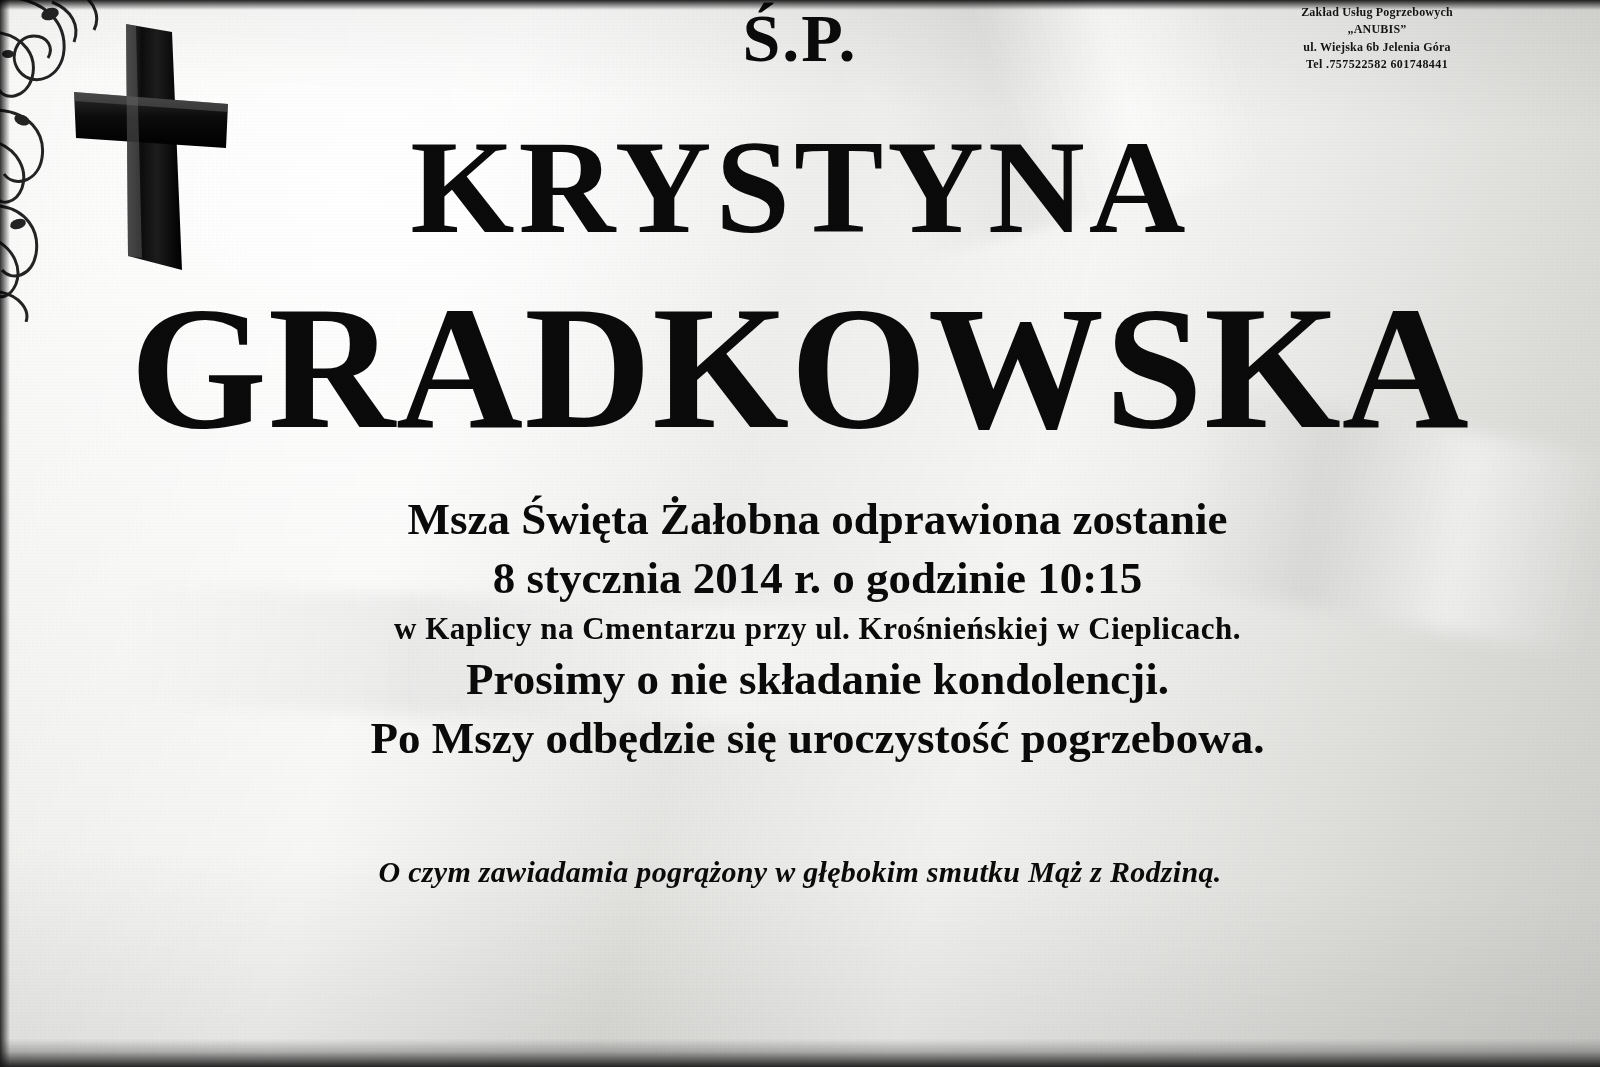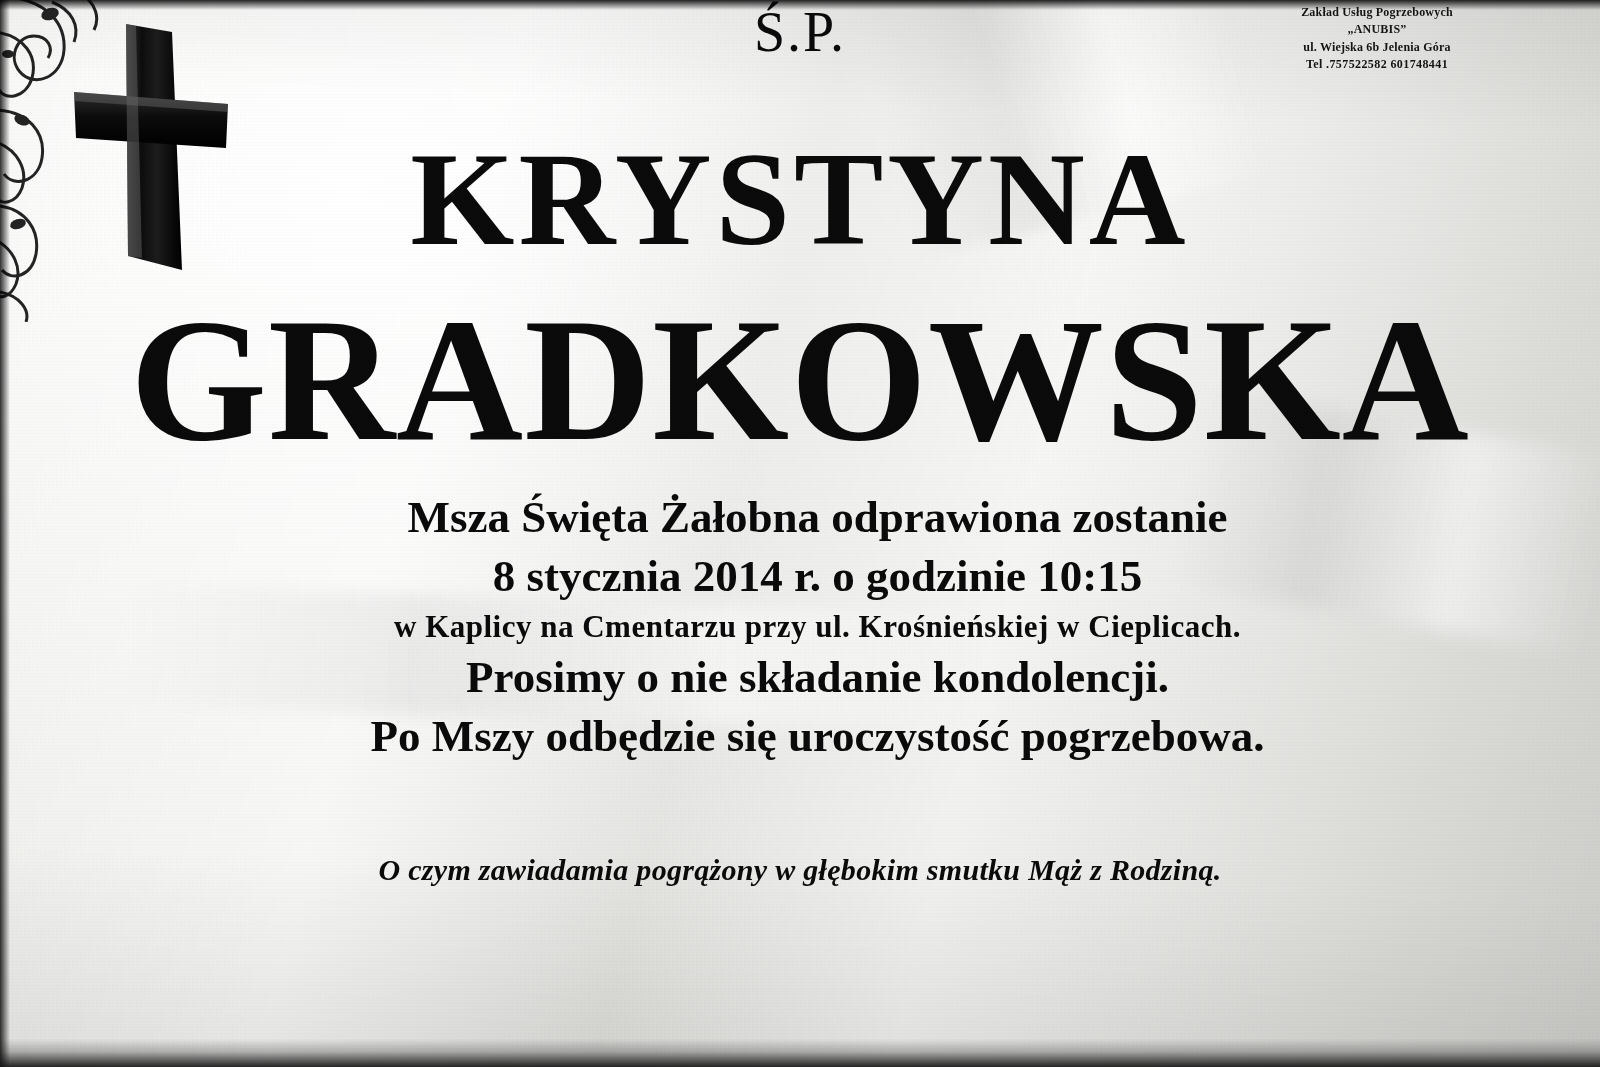--- a/index.html
+++ b/index.html
@@ -101,28 +101,28 @@
   .content {
     position: absolute;
     left: 0;
     top: 0;
     width: 1600px;
     text-align: center;
   }
 
   .sp {
     margin-top: 4px;
-    font-size: 56px;
-    font-weight: normal;
+    font-size: 68px;
+    font-weight: bold;
     letter-spacing: 2px;
     line-height: 1.0;
   }
 
   .first-name {
-    margin-top: 72px;
+    margin-top: 48px;
     font-size: 134px;
     font-weight: bold;
     letter-spacing: 4px;
     line-height: 1.0;
   }
 
   .last-name {
     margin-top: 26px;
     font-size: 176px;
     font-weight: bold;
@@ -133,21 +133,21 @@
   .died {
     margin-top: 52px;
     font-size: 40px;
     font-weight: bold;
     font-style: italic;
     letter-spacing: 0.5px;
     line-height: 1.1;
   }
 
   .mass-block {
-    margin-top: 20px;
+    margin-top: 34px;
     font-size: 45px;
     font-weight: bold;
     line-height: 1.32;
     padding-left: 35px;
   }
   .mass-block .line { white-space: nowrap; }
   .mass-block .line.wide { font-size: 31px; letter-spacing: 0.5px; }
 
   .notice {
     margin-top: 86px;

